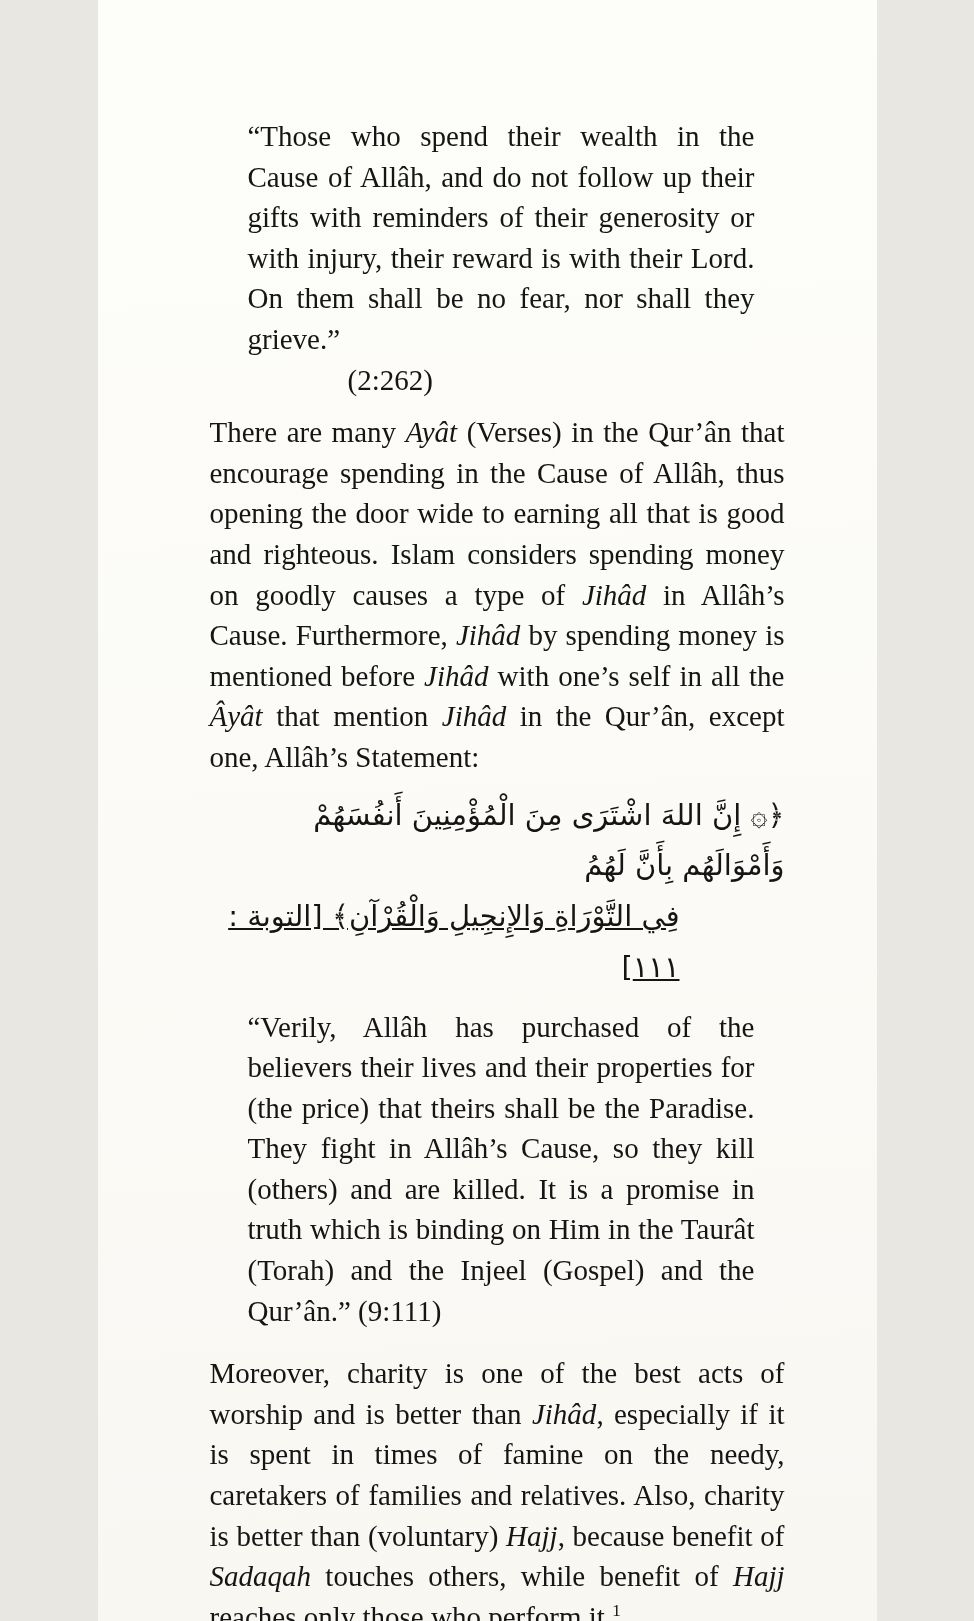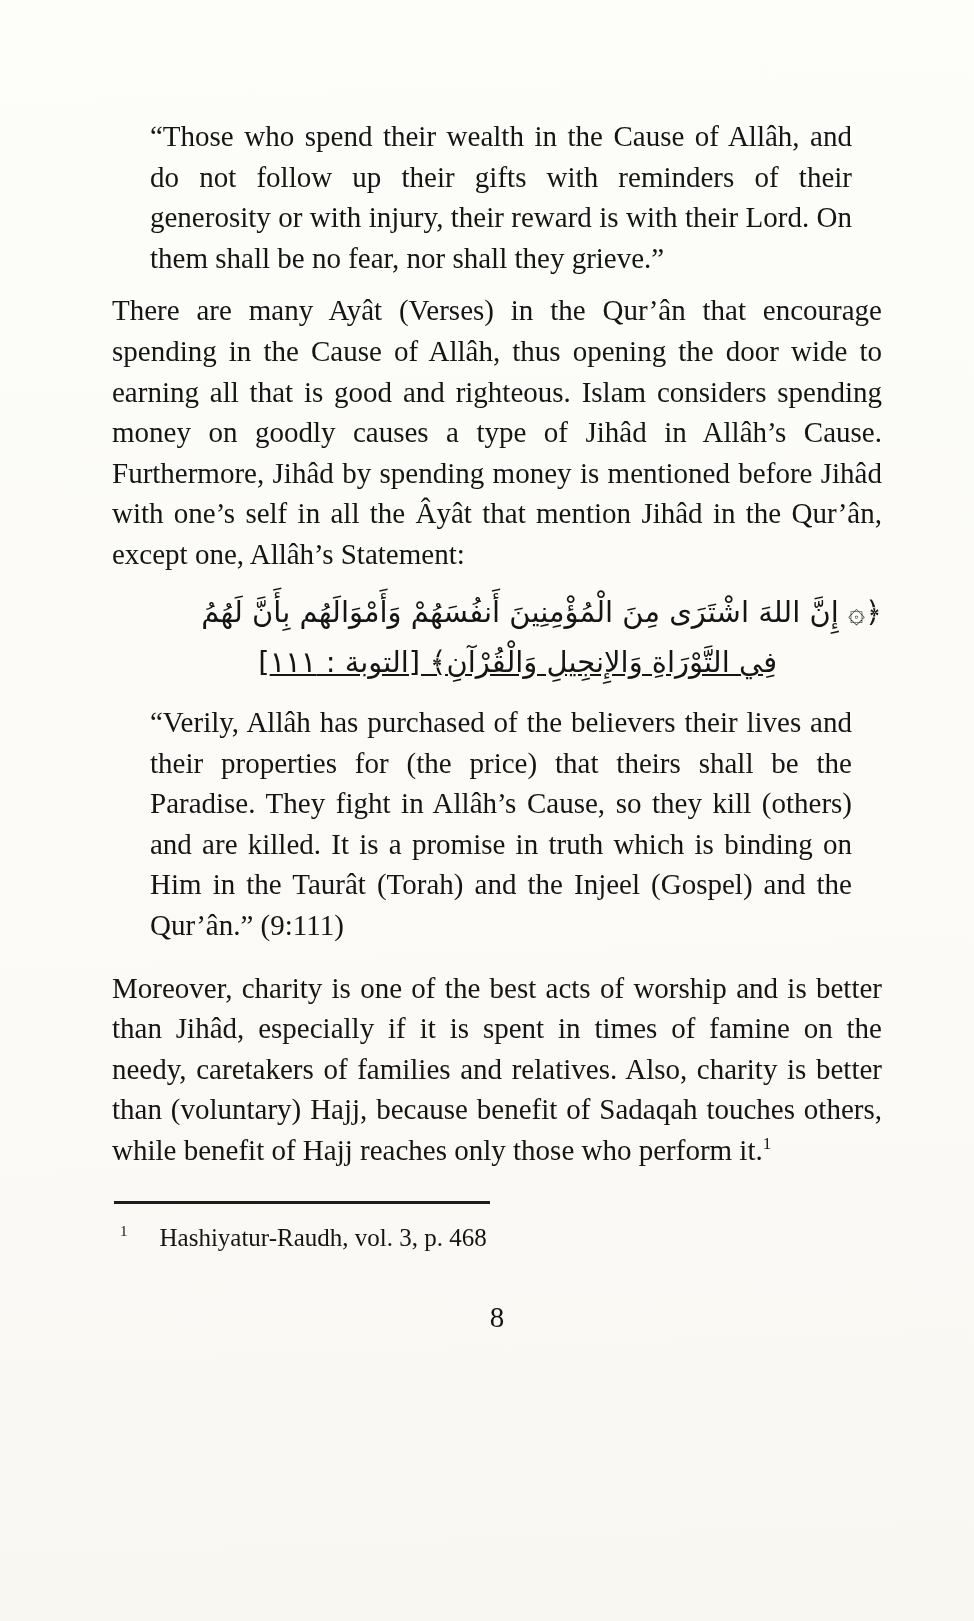--- a/index.html
+++ b/index.html
@@ -2,21 +2,21 @@
 <html><head>
 <meta charset="utf-8">
 <style>
   html, body { margin: 0; padding: 0; }
   body {
     background: #e9e7e1;
     font-family: "Liberation Serif", serif;
   }
   .page {
     position: relative;
-    width: 974px;
+    width: 779px;
     height: 1621px;
     margin: 0 auto;
     background: linear-gradient(178deg, #fdfdfa 0%, #fbfaf6 60%, #f8f7f2 100%);
     color: #151515;
     overflow: hidden;
   }
   .content {
     padding: 116px 92px 0 112px;
     font-size: 29px;
     line-height: 1.4;
@@ -33,21 +33,21 @@
   }
   .para {
     margin: 0 0 12px 0;
     text-align: justify;
     text-align-last: left;
   }
   .para sup, .footnote-sup {
     font-size: 17px;
     line-height: 0;
   }
-  .it { }
+  .it { font-style: italic; }
   .arabic {
     direction: rtl;
     text-align: right;
     font-family: "DejaVu Sans", sans-serif;
     font-size: 29px;
     line-height: 1.75;
     margin: 6px 0 14px 0;
   }
   .arabic p { margin: 0; }
   .arabic .arabic-indent { padding-left: 0; padding-right: 105px; text-decoration: underline; }
@@ -75,20 +75,21 @@
   }
 </style>
 </head>
 <body>
 
 <div class="page">
   <div class="content">
 
     <blockquote class="quote">
       <p class="quote-text">“Those who spend their wealth in the Cause of Allâh, and do not follow up their gifts with reminders of their generosity or with injury, their reward is with their Lord. On them shall be no fear, nor shall they grieve.”</p>
+      <p class="quote-ref">(2:262)</p>
     </blockquote>
 
     <p class="para"><span>There are many </span><span class="it">Ayât</span><span> (Verses) in the Qur’ân that encourage spending in the Cause of Allâh, thus opening the door wide to earning all that is good and righteous. Islam considers spending money on goodly causes a type of </span><span class="it">Jihâd</span><span> in Allâh’s Cause. Furthermore, </span><span class="it">Jihâd</span><span> by spending money is mentioned before </span><span class="it">Jihâd</span><span> with one’s self in all the </span><span class="it">Âyât</span><span> that mention </span><span class="it">Jihâd</span><span> in the Qur’ân, except one, Allâh’s Statement:</span></p>
 
     <div class="arabic" dir="rtl">
       <p>﴿۞ إِنَّ اللهَ اشْتَرَى مِنَ الْمُؤْمِنِينَ أَنفُسَهُمْ وَأَمْوَالَهُم بِأَنَّ لَهُمُ</p>
       <p class="arabic-indent">فِي التَّوْرَاةِ وَالإِنجِيلِ وَالْقُرْآنِ﴾ [التوبة : ١١١]</p>
     </div>
 
     <blockquote class="quote quote-911">

